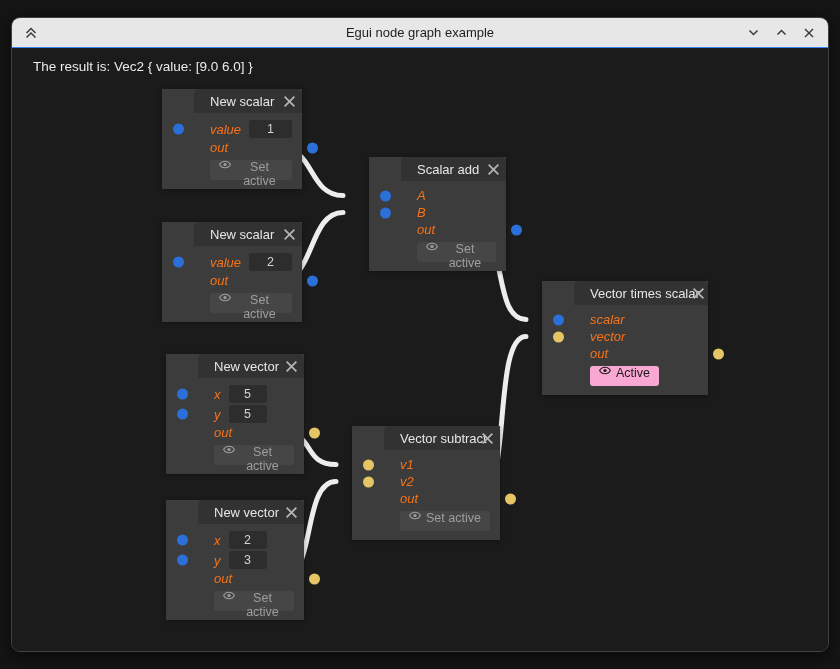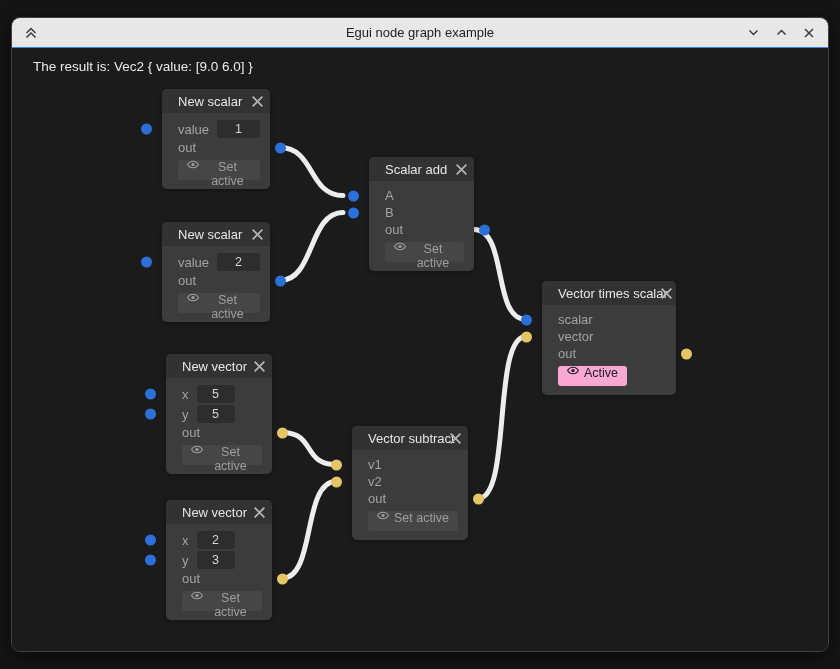--- a/index.html
+++ b/index.html
@@ -28,42 +28,42 @@
   .tb-right{position:absolute;right:8px;display:flex;gap:6px;}
   .content{
     position:relative;height:605px;background:#1b1b1b;
   }
   .result{
     position:absolute;left:21px;top:11px;color:#eaeaea;font-size:13.5px;z-index:3;text-align:center;
   }
   #wires{position:absolute;left:0;top:0;width:818px;height:605px;z-index:1;pointer-events:none;}
   .nodes{position:absolute;inset:0;z-index:2;}
   .node{
-    position:absolute;background:#3c3c3c;border-radius:5px;
-    box-shadow:0 1px 5px rgba(0,0,0,.35);font-size:13px;color:#dcdcdc;
+    position:absolute;background:#3c3c3c;border-radius:0;
+    box-shadow:0 1px 5px rgba(0,0,0,.35);font-size:13px;color:#dcdcdc;padding-left:32px;
   }
   .node-header{
     background:#323232;border-radius:5px 5px 0 0;height:24px;
     display:flex;align-items:center;padding:0 6px 0 16px;position:relative;
     white-space:nowrap;cursor:move;
   }
   .node-title{color:#e6e6e6;overflow:visible;}
   .node-close{
     margin-left:auto;color:#b4b4b4;display:flex;align-items:center;cursor:pointer;
     position:relative;z-index:1;background:transparent;border:0;padding:0;
   }
   .node-body{padding:6px 0 7px 0;}
   .row{
     position:relative;display:flex;align-items:center;
     padding-left:16px;padding-right:10px;
   }
   .row.field-row{height:20px;}
   .row.port-row{height:17px;}
   .row.button-row{height:24px;margin-top:2px;}
-  .lbl{color:#a3a3a3;}
+  .lbl{color:#f97316;font-style:italic;}
   .field{
     margin-left:8px;height:18px;background:#2d2d2d;border-radius:3px;
     color:#d4d4d4;font-size:12.5px;display:flex;align-items:center;justify-content:center;
     cursor:ew-resize;
   }
   .field.w-scalar{width:46px;}
   .field.w-vector{width:38px;}
   .port{
     position:absolute;width:11px;height:11px;border-radius:50%;
     top:50%;transform:translateY(-50%);cursor:crosshair;

